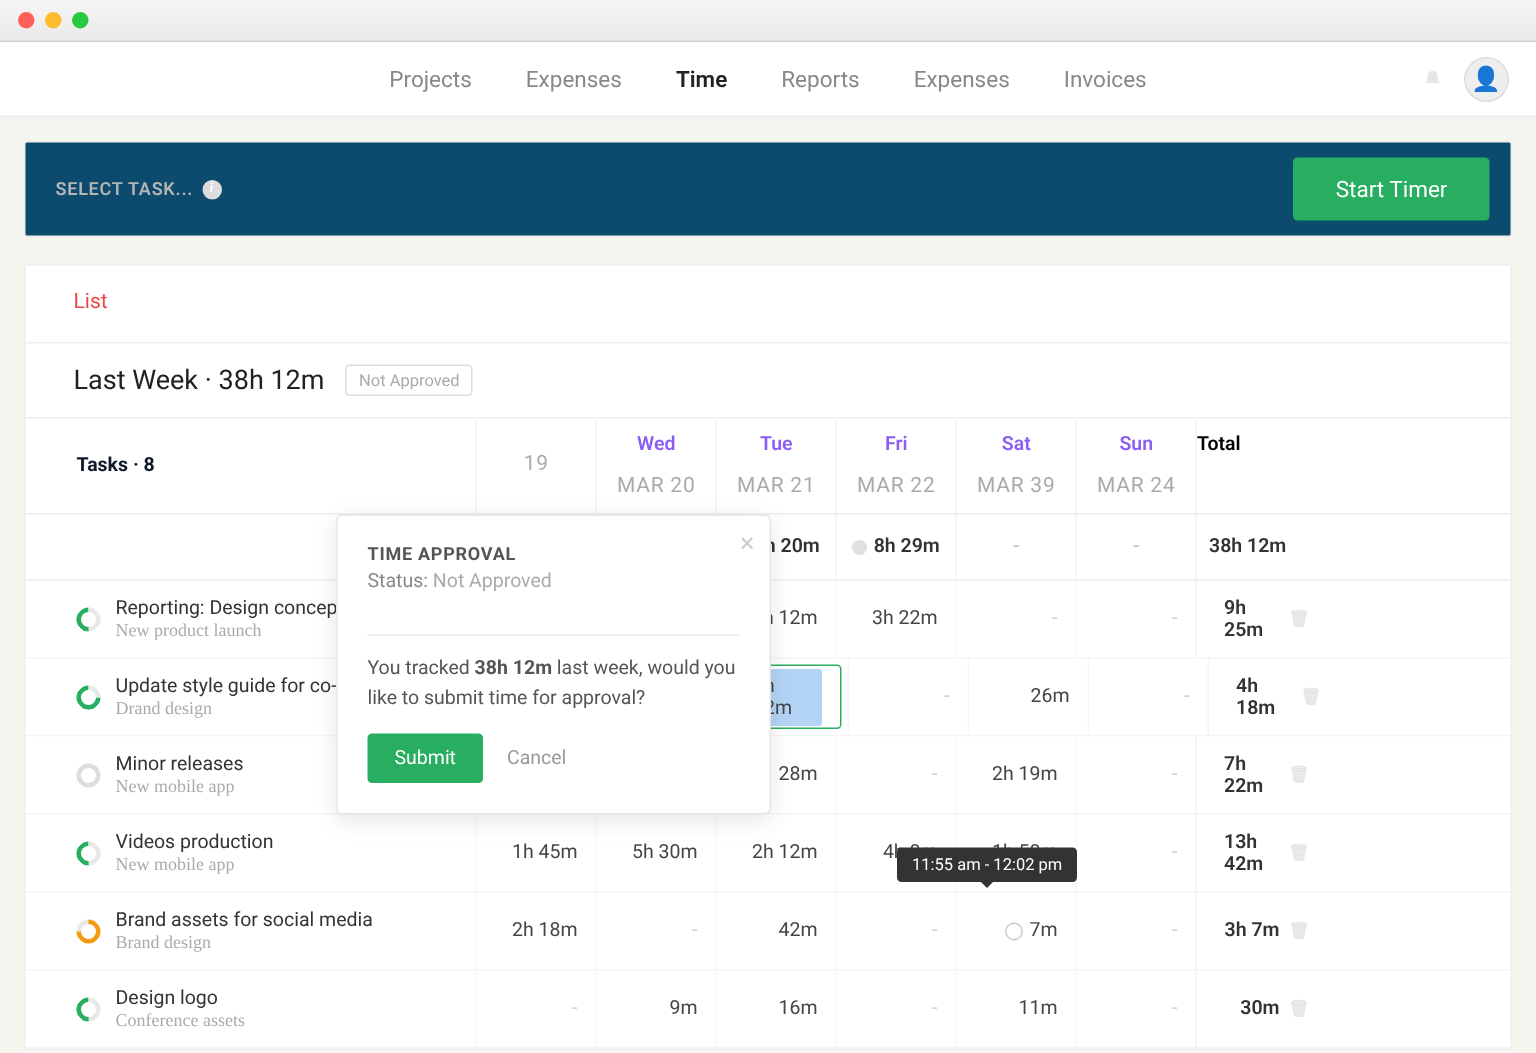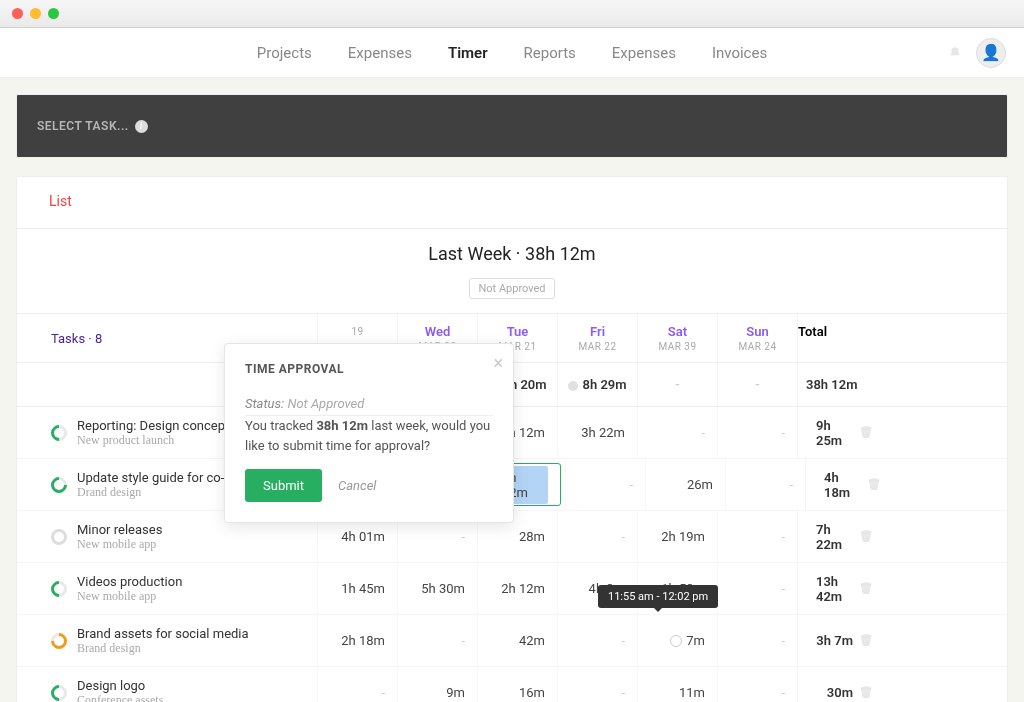--- a/index.html
+++ b/index.html
@@ -8,37 +8,37 @@
 .traffic { width:11px; height:11px; border-radius:50%; }
 .tc-red{background:#ff5f57;} .tc-yellow{background:#febc2e;} .tc-green{background:#28c840;}
 .topbar { height:50px; background:#fff; display:flex; align-items:center; justify-content:center; border-bottom:1px solid #eee; position:relative; }
 .nav { display:flex; gap:36px; }
 .nav-item { color:#888; font-size:15px; cursor:pointer; }
 .nav-item.active { color:#222; font-weight:600; }
 .topbar-right { position:absolute; right:18px; display:flex; align-items:center; gap:14px; }
 .bell { width:14px; height:14px; opacity:.2; }
 .avatar { width:30px; height:30px; border-radius:50%; background:#eee; border:1px solid #ddd; display:flex; align-items:center; justify-content:center; font-size:16px; }
 .content { padding:16px; position:relative; }
-.task-bar { background:#404040; border:1px solid #eee; height:64px; display:flex; align-items:center; justify-content:space-between; padding:0 14px 0 20px; border-radius:2px; }
+.task-bar { background:#0c4a6e; border:1px solid #eee; height:64px; display:flex; align-items:center; justify-content:space-between; padding:0 14px 0 20px; border-radius:2px; }
 .task-placeholder { color:#b5b5b5; font-size:12px; letter-spacing:.5px; font-weight:600; display:flex; align-items:center; gap:6px; }
 .info-icon { width:13px; height:13px; border-radius:50%; background:#ddd; color:#fff; font-size:9px; display:flex; align-items:center; justify-content:center; font-style:italic; font-weight:bold; }
 .start-btn { background:#27ae60; color:#fff; border:none; padding:0 28px; height:42px; font-size:15px; border-radius:3px; cursor:pointer; }
 .sheet { background:#fff; border:1px solid #eee; margin-top:18px; border-radius:2px; }
 .tabs { display:flex; gap:28px; padding:0 32px; border-bottom:1px solid #eee; }
 .tab { padding:16px 0; color:#ef4444; font-size:14px; cursor:pointer; border-bottom:3px solid transparent; }
 .tab.active { color:#222; font-weight:600; border-bottom-color:#27ae60; }
-.week-header { display:flex; align-items:center; padding:14px 32px; gap:14px;flex-direction:column; }
+.week-header { display:flex; align-items:flex-start; padding:14px 32px; gap:14px; }
 .week-title { font-size:18px; color:#222; }
 .approval-badge { border:1px solid #ddd; color:#aaa; font-size:11px; padding:3px 8px; border-radius:3px; }
 .grid { width:100%; }
 .grid-header { display:flex; border-top:1px solid #eee; border-bottom:1px solid #eee; }
-.col-task { width:300px; padding:12px 14px 12px 34px; font-size:13px; color:#4c1d95; font-weight:400; display:flex; align-items:center; }
+.col-task { width:300px; padding:12px 14px 12px 34px; font-size:13px; color:#0f172a; font-weight:700; display:flex; align-items:center; }
 .col-day { width:80px; text-align:center; padding:10px 0; border-left:1px solid #f3f3f3; }
 .day-name { font-size:13px; font-weight:600; color:#8b5cf6; }
-.day-date { font-size:10px; color:#aaa; letter-spacing:.5px; margin-top:2px; }
+.day-date { font-size:14px; color:#aaa; letter-spacing:.5px; margin-top:12px; }
 .col-total { width:90px; text-align:left; padding:10px 0; font-size:13px; font-weight:600; border-left:1px solid #f3f3f3; }
 .grid-totalrow { display:flex; border-bottom:1px solid #eee; }
 .grid-totalrow .col-day, .grid-totalrow .col-total { padding:14px 8px; font-size:13px; color:#333; font-weight:600; }
 .check { display:inline-block; width:10px; height:10px; border-radius:50%; background:#e0e0e0; margin-right:4px; vertical-align:middle; }
 .grid-row { display:flex; border-bottom:1px solid #f5f5f5; min-height:52px; }
 .task-cell { width:300px; padding:10px 14px 10px 34px; display:flex; align-items:center; gap:10px; position:relative; }
 .ring { width:16px; height:16px; border-radius:50%; border:3px solid #ddd; flex-shrink:0; }
 .ring.partial { border-color:#27ae60; border-right-color:#e8e8e8; border-bottom-color:#e8e8e8; transform:rotate(-45deg); }
 .ring.half { border-color:#27ae60; border-right-color:#e8e8e8; transform:rotate(-45deg); }
 .ring.orange { border-color:#f39c12; border-top-color:#e8e8e8; transform:rotate(-45deg); }
@@ -50,58 +50,59 @@
 .total-cell { width:90px; border-left:1px solid #f3f3f3; display:flex; align-items:center; justify-content:flex-end; padding:0 18px; font-size:13px; font-weight:600; color:#333; }
 .trash { width:10px; color:#e5e5e5; margin-left:6px; font-size:11px; }
 .highlight { background:#b3d4f5; padding:4px 8px; border-radius:2px; }
 .highlight-border { border:1px solid #27ae60; border-radius:3px; margin:4px; }
 .tooltip { position:absolute; background:#333; color:#fff; font-size:11px; padding:5px 10px; border-radius:3px; white-space:nowrap; top:-30px; left:-40px; z-index:20; }
 .tooltip:after { content:''; position:absolute; bottom:-4px; left:50%; margin-left:-4px; border:4px solid transparent; border-top-color:#333; border-bottom:none; }
 .clock-icon { width:12px; height:12px; border:1.5px solid #ccc; border-radius:50%; margin-right:4px; position:relative; }
 .popover { position:absolute; left:224px; top:265px; width:290px; background:#fff; border:1px solid #e5e5e5; border-radius:4px; box-shadow:0 4px 16px rgba(0,0,0,.1); padding:18px 20px 20px; z-index:30; }
 .popover-close { position:absolute; right:10px; top:8px; color:#ccc; font-size:18px; cursor:pointer; }
 .popover-title { font-size:12px; font-weight:700; letter-spacing:.5px; color:#555; }
-.popover-status { font-size:13px; color:#888; margin-top:20px; padding-bottom:4px; border-bottom:1px solid #eee;font-style:italic; }
-.popover-body { font-size:13px; color:#555; line-height:1.5; }
+.popover-status { font-size:13px; color:#888; margin-top:4px; padding-bottom:28px; border-bottom:1px solid #eee; }
+.popover-body { font-size:13px; color:#555; margin-top:12px; line-height:1.5; }
 .popover-actions { margin-top:14px; display:flex; align-items:center; gap:16px; }
 .submit-btn { background:#27ae60; color:#fff; border:none; padding:9px 18px; font-size:13px; border-radius:3px; cursor:pointer; }
-.cancel-link { color:#999; font-size:13px; cursor:pointer;font-style:italic; }
+.cancel-link { color:#999; font-size:13px; cursor:pointer; }
 </style>
 </head>
 <body>
 
 <div class="window-chrome">
   <div class="traffic tc-red"></div>
   <div class="traffic tc-yellow"></div>
   <div class="traffic tc-green"></div>
 </div>
 
 <div class="topbar">
   <div class="nav" id="nav">
       <div class="nav-item">Projects</div>
       <div class="nav-item">Expenses</div>
-      <div class="nav-item active">Timer</div>
+      <div class="nav-item active">Time</div>
       <div class="nav-item">Reports</div>
       <div class="nav-item">Expenses</div>
       <div class="nav-item">Invoices</div>
     </div>
   <div class="topbar-right">
     <svg class="bell" viewBox="0 0 24 24">
         <path fill="#888" d="M12 2a6 6 0 0 0-6 6v4l-2 3v1h16v-1l-2-3V8a6 6 0 0 0-6-6z"></path>
       </svg>
     <div class="avatar">👤</div>
   </div>
 </div>
 
 <div class="content">
   <div class="task-bar">
     <div class="task-placeholder">
       <span>SELECT TASK...</span>
       <span class="info-icon">i</span>
     </div>
+    <button class="start-btn">Start Timer</button>
   </div>
 
   <div class="sheet">
     <div class="tabs">
       <div class="tab">List</div>
     </div>
     <div class="week-header">
       <div class="week-title">
         <span>Last Week</span> · <span>38h 12m</span>
       </div>

